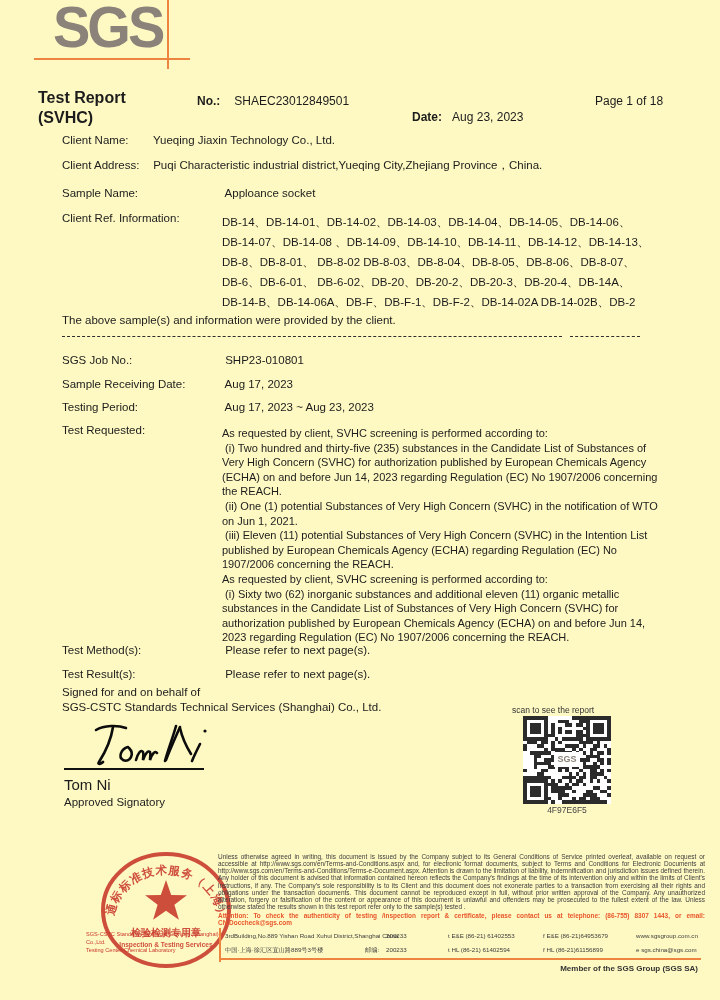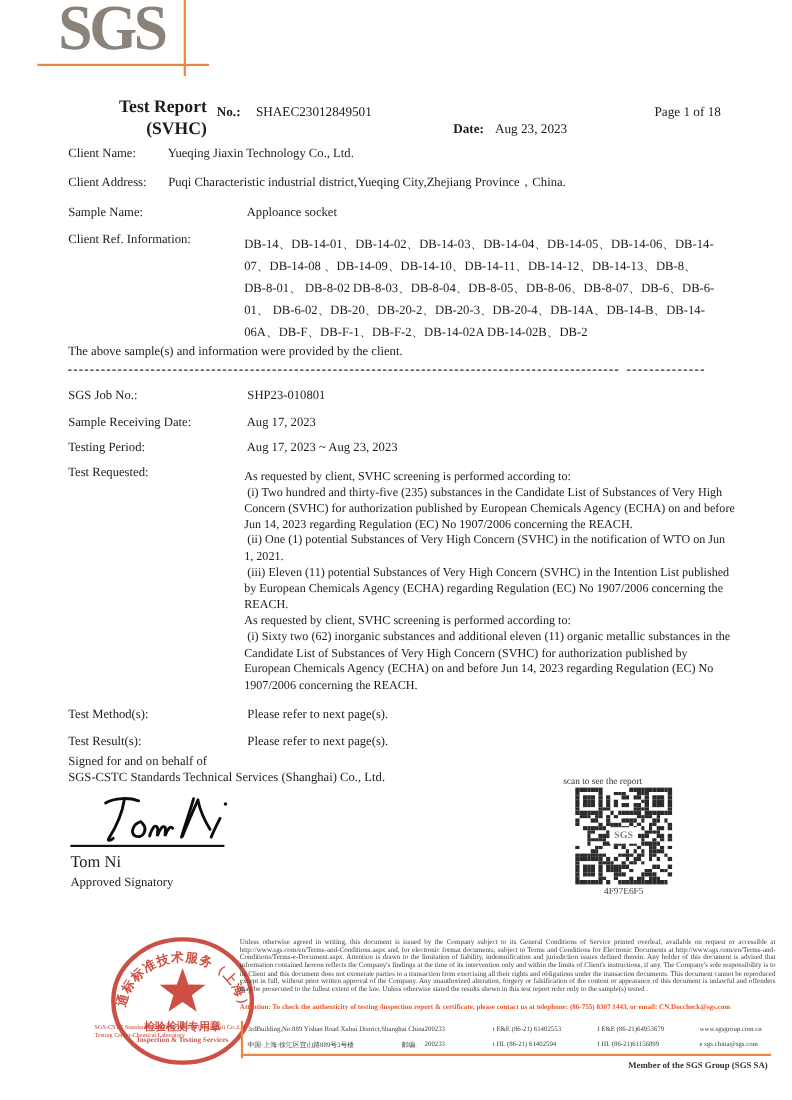--- a/index.html
+++ b/index.html
@@ -1,23 +1,23 @@
 <!DOCTYPE html>
 <html><head>
 <meta charset="utf-8">
 <style>
   html,body{margin:0;padding:0;background:#e9e9e9;}
-  .page{position:relative;width:720px;height:1000px;background:#ffffff;overflow:hidden;
-        font-family:Liberation Serif, serif;color:#1c1c1c;}
+  .page{position:relative;width:720px;height:1000px;background:#fef9c3;overflow:hidden;
+        font-family:Liberation Sans, sans-serif;color:#1c1c1c;}
   
   .logo{position:absolute;left:53px;top:-6px;font-size:56px;font-weight:bold;
         color:#8b8279;letter-spacing:-3px;transform:scaleY(1.04);}
   .hline-orange{position:absolute;left:34px;top:58px;width:156px;height:2px;background:#ed8440;}
   .vline-orange{position:absolute;left:167px;top:0;width:2px;height:69px;background:#ed8440;}
-  .report-title{position:absolute;left:38px;top:88px;width:150px;text-align:right;
+  .report-title{position:absolute;left:38px;top:88px;width:150px;text-align:left;
         font-size:16px;font-weight:bold;line-height:20px;}
   .hdr-no{position:absolute;left:197px;top:94px;font-size:12px;}
   .hdr-no b{margin-right:14px;}
   .hdr-date{position:absolute;left:412px;top:110px;font-size:12px;}
   .hdr-date b{margin-right:10px;}
   .hdr-page{position:absolute;left:595px;top:94px;font-size:12px;}
   
   .row{position:absolute;font-size:11.5px;white-space:nowrap;}
   .row .lab{display:inline-block;}
   .ref-block{position:absolute;left:222px;top:212px;width:428px;font-size:11.5px;line-height:20px;}

